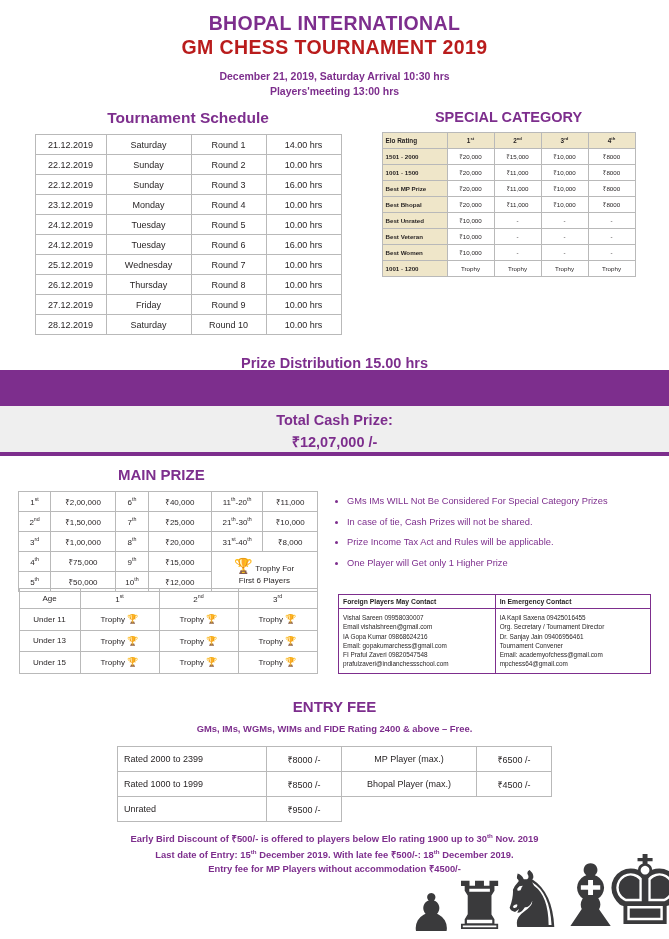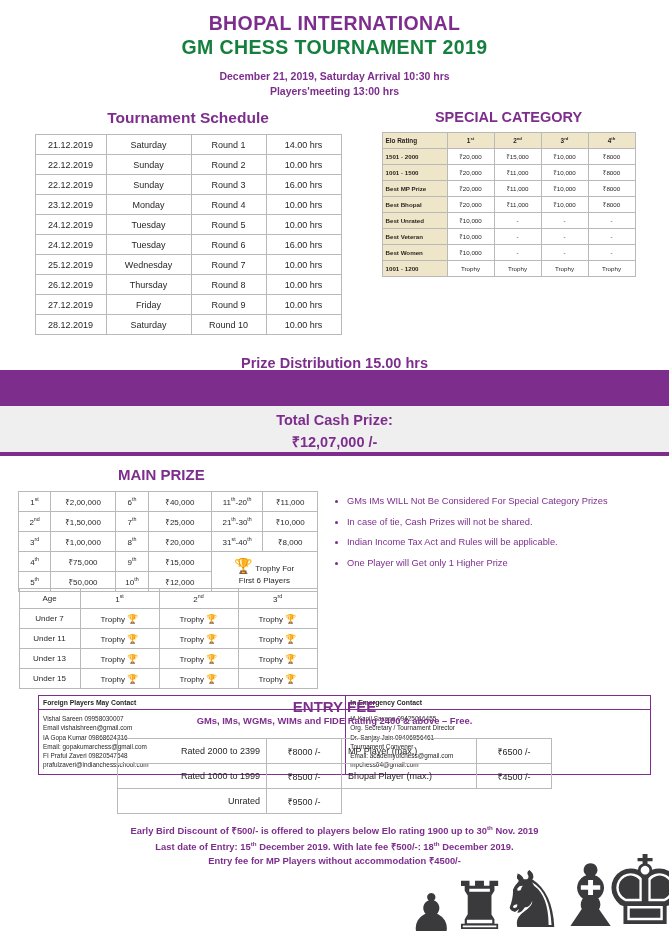--- a/index.html
+++ b/index.html
@@ -12,21 +12,21 @@
     overflow:hidden;
   }
   .page{position:relative;width:669px;height:939px;}
 
   
   .title-block{text-align:center;padding-top:12px;}
   .title1{
     color:#7d2e8d;font-size:19.5px;font-weight:bold;letter-spacing:.4px;line-height:1.22;
   }
   .title2{
-    color:#15803d;font-size:19.5px;font-weight:bold;letter-spacing:.4px;line-height:1.22;
+    color:#b91c1c;font-size:19.5px;font-weight:bold;letter-spacing:.4px;line-height:1.22;
   }
   .subtitle{
     color:#7d2e8d;font-size:10.5px;font-weight:bold;margin-top:9px;line-height:1.45;
   }
 
   
   .sec-head{
     color:#7d2e8d;font-weight:bold;text-align:center;
   }
 
@@ -129,27 +129,27 @@
   table.contact th{
     border:1px solid #7d2e8d;padding:3px 4px;text-align:left;font-size:6.8px;font-weight:bold;
   }
   table.contact td{
     border:1px solid #7d2e8d;padding:4px 4px;vertical-align:top;line-height:1.45;
   }
 
   
   .h-entry{font-size:15px;}
   .entry-note{
-    color:#7d2e8d;font-weight:bold;font-size:9.4px;text-align:center;margin-top:0;
+    color:#7d2e8d;font-weight:bold;font-size:9.4px;text-align:center;margin-top:8px;
   }
   table.fee{border-collapse:collapse;font-size:9px;margin:0 auto;}
   table.fee td{border:1px solid #b9b9b9;padding:5px 6px;height:14px;}
-  td.f1{width:136px;text-align:right;}
+  td.f1{width:136px;text-align:left;}
   td.f2{width:62px;text-align:center;}
-  td.f3{width:122px;}
+  td.f3{width:122px;text-align:center;}
   td.f4{width:62px;text-align:center;}
 
   .foot{
     color:#7d2e8d;font-weight:bold;font-size:9.4px;text-align:center;line-height:1.55;margin-top:9px;
   }
 
   
   .pieces{
     position:absolute;bottom:0;left:0;right:0;height:110px;pointer-events:none;
   }
@@ -372,47 +372,41 @@
                 <td class="rank">10<sup>th</sup></td>
                 <td class="amt">₹12,000</td>
               </tr>
             </tbody>
         </table>
       </div>
       <div style="flex:1;padding-left:14px;padding-top:4px;">
         <ul class="bullets" id="notes-list">
             <li>GMs IMs WILL Not Be Considered For Special Category Prizes</li>
             <li>In case of tie, Cash Prizes will not be shared.</li>
-            <li>Indian Income Tax Act and Rules will be applicable.</li>
+            <li>Prize Income Tax Act and Rules will be applicable.</li>
             <li>One Player will Get only 1 Higher Prize</li>
           </ul>
       </div>
     </div>
   </div>
 
   <div style="position:absolute;top:588px;left:0;right:0;">
 
-    <div style="display:flex;padding:0 18px;flex-direction:column;">
+    <div style="display:flex;padding:0 18px;">
       <div style="width:300px;display:flex;justify-content:center;">
         <table class="age">
           <thead>
               <tr id="age-head">
                 <th class="agecol">Age</th>
                 <th class="trcol">1<sup>st</sup></th>
                 <th class="trcol">2<sup>nd</sup></th>
                 <th class="trcol">3<sup>rd</sup></th>
               </tr>
             </thead>
           <tbody id="age-body">
-              <tr>
-                <td class="agecol">Under 7</td>
-                <td class="trcol">Trophy <span style="color:#e0a800;font-size:9px;">🏆</span></td>
-                <td class="trcol">Trophy <span style="color:#e0a800;font-size:9px;">🏆</span></td>
-                <td class="trcol">Trophy <span style="color:#e0a800;font-size:9px;">🏆</span></td>
-              </tr>
               <tr>
                 <td class="agecol">Under 11</td>
                 <td class="trcol">Trophy <span style="color:#e0a800;font-size:9px;">🏆</span></td>
                 <td class="trcol">Trophy <span style="color:#e0a800;font-size:9px;">🏆</span></td>
                 <td class="trcol">Trophy <span style="color:#e0a800;font-size:9px;">🏆</span></td>
               </tr>
               <tr>
                 <td class="agecol">Under 13</td>
                 <td class="trcol">Trophy <span style="color:#e0a800;font-size:9px;">🏆</span></td>
                 <td class="trcol">Trophy <span style="color:#e0a800;font-size:9px;">🏆</span></td>

